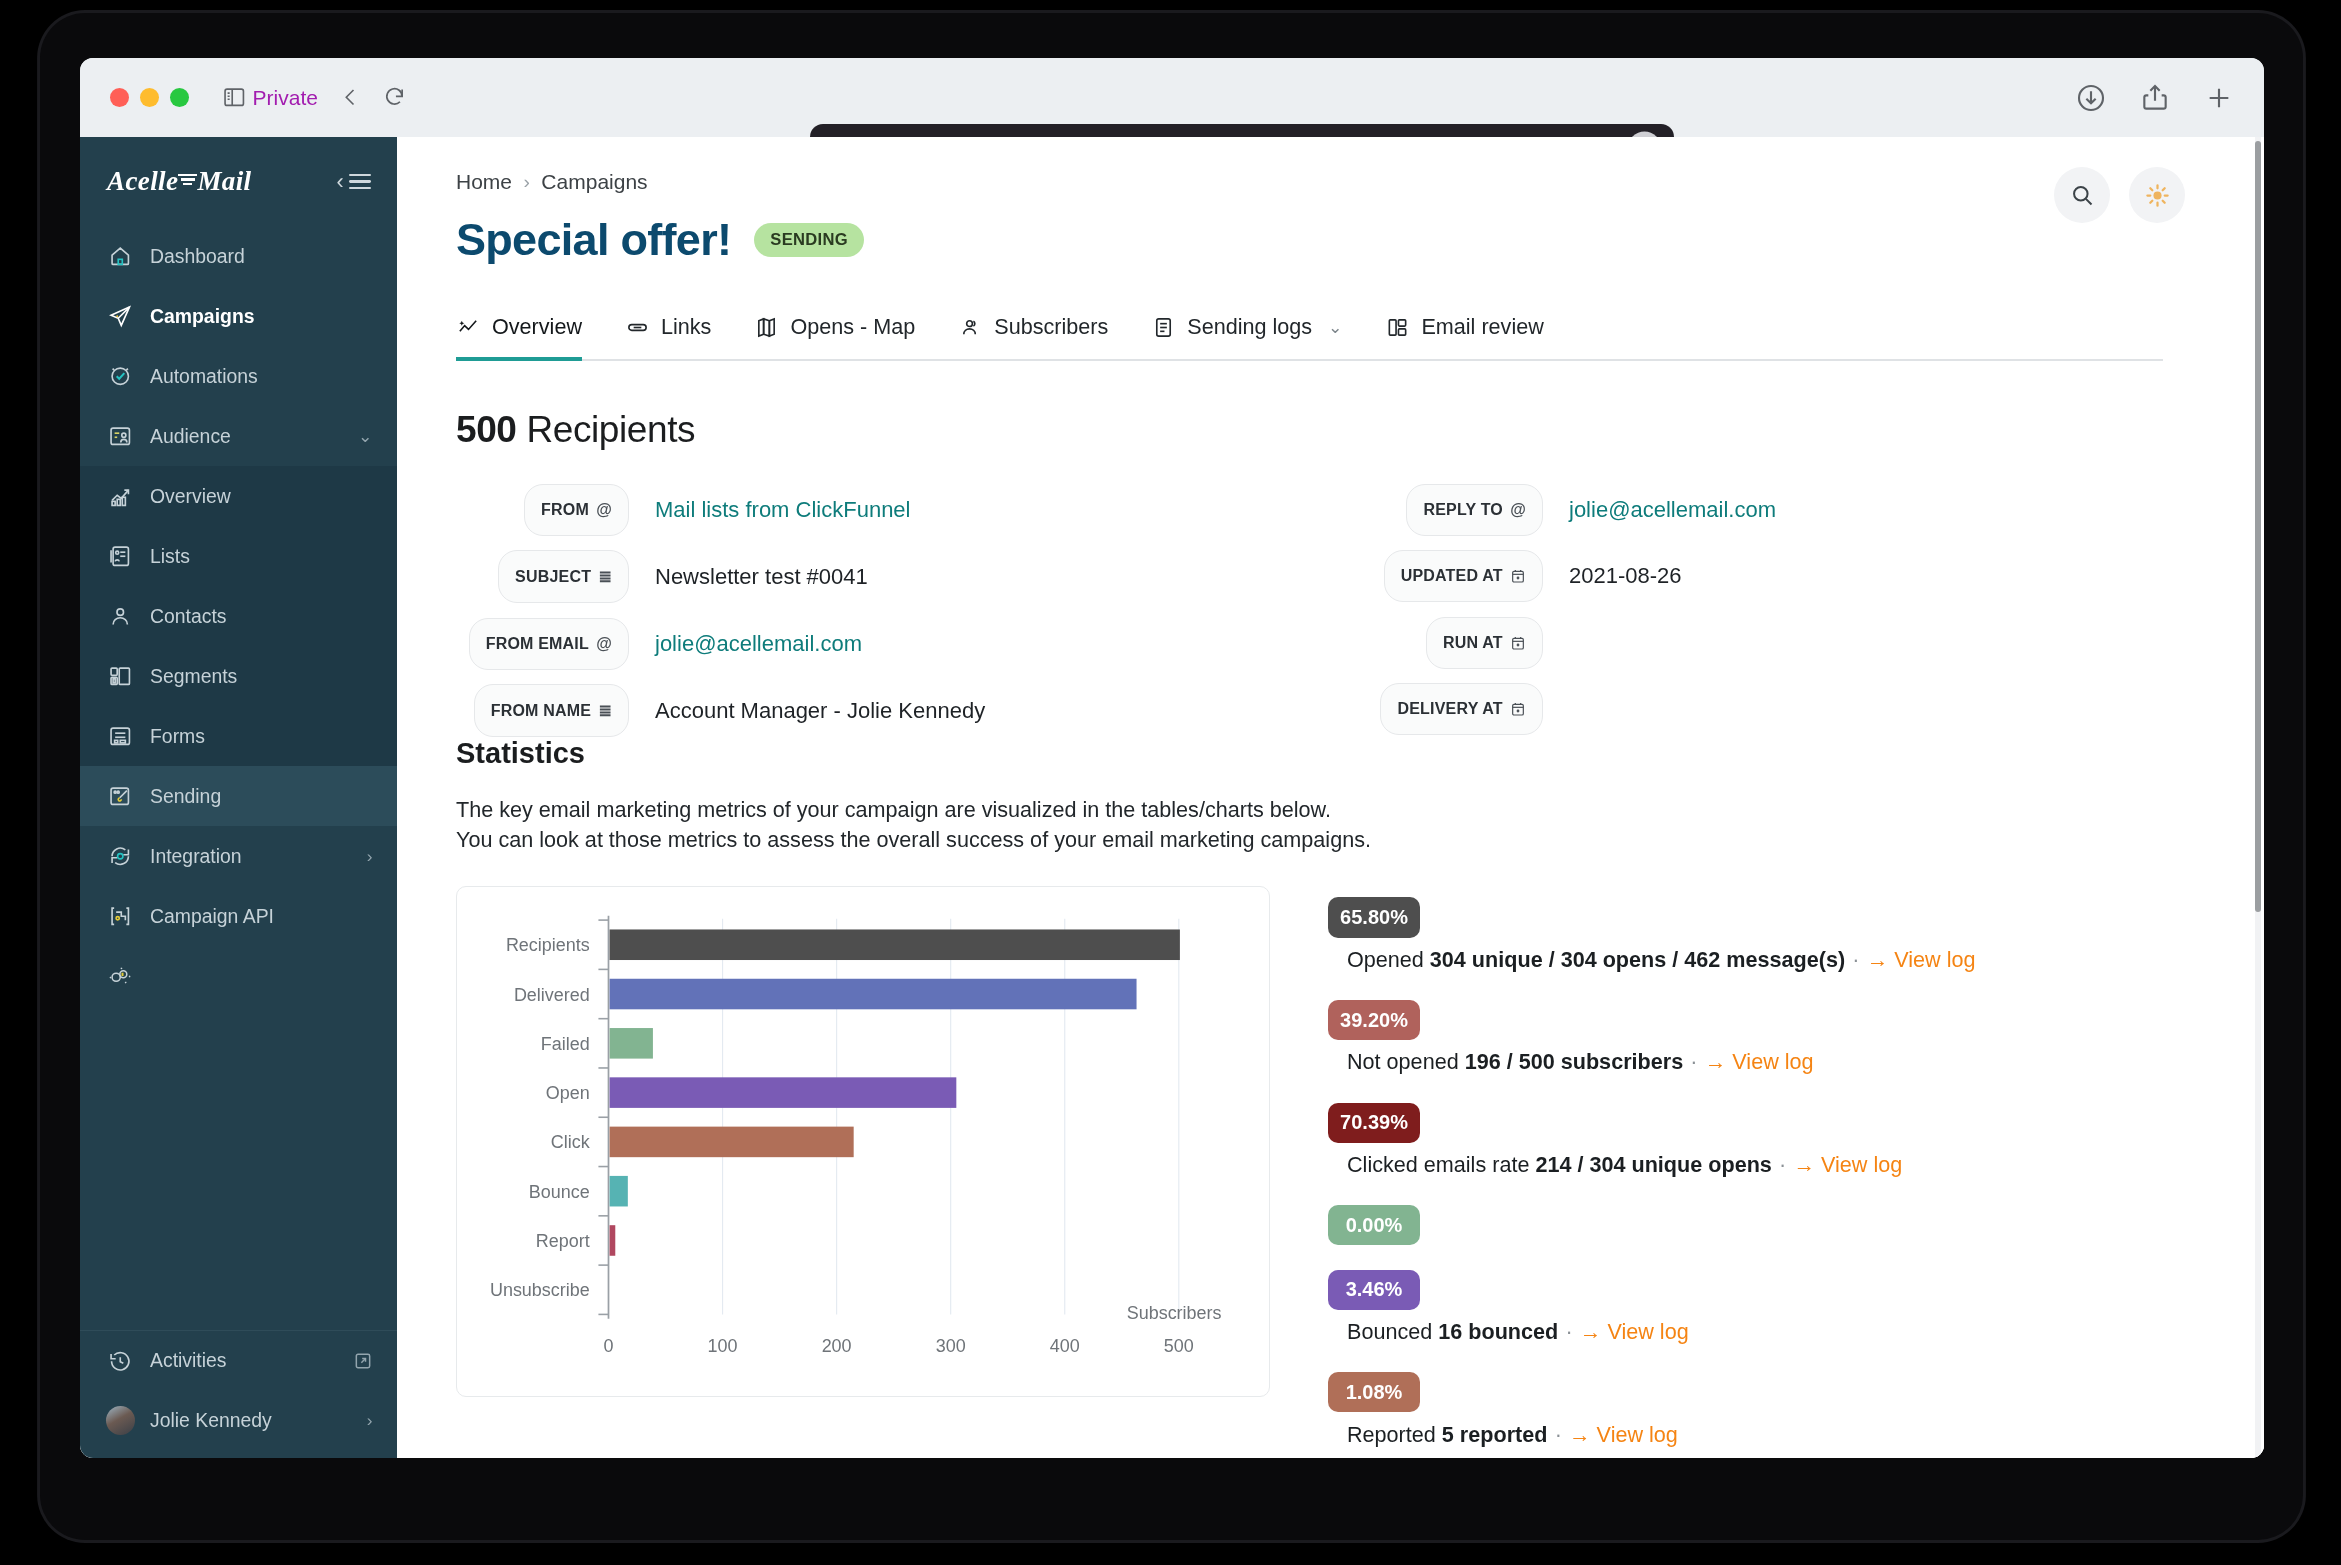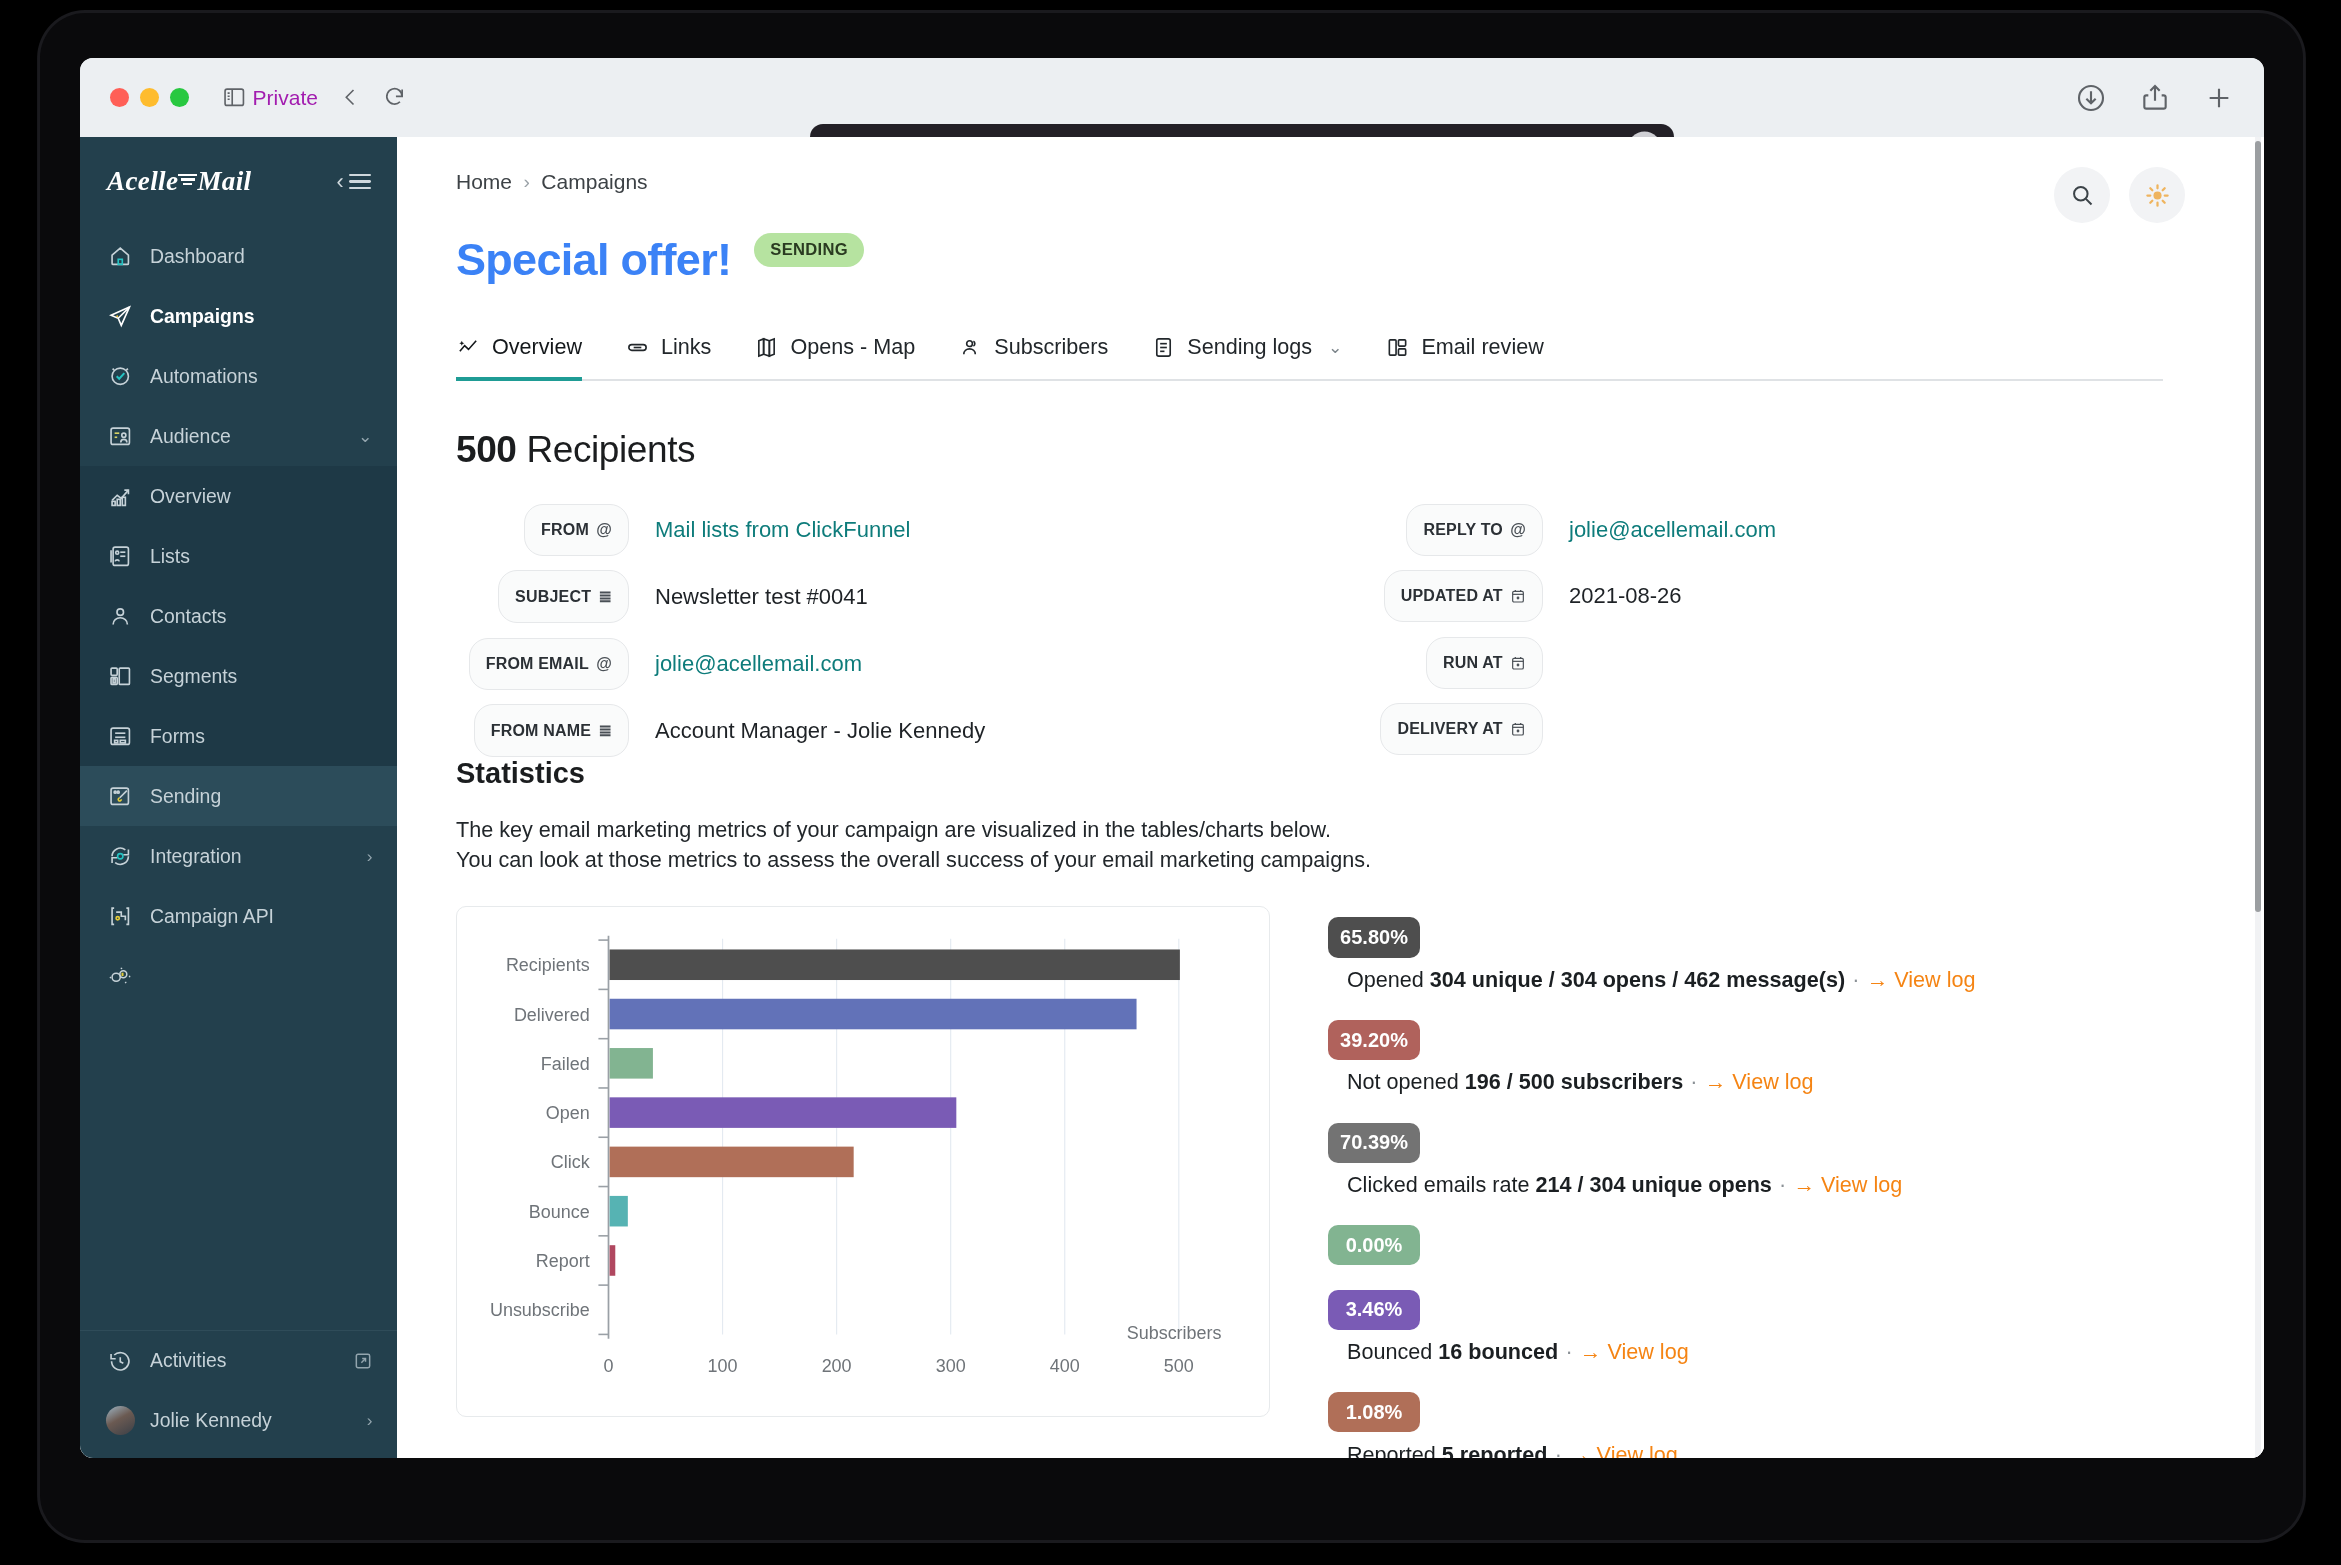--- a/index.html
+++ b/index.html
@@ -101,21 +101,21 @@
     background:linear-gradient(150deg,#9fb7c6 0%,#6b5a52 45%,#3a3f47 100%);
     flex:0 0 29px;
   }
 
   
   #main { flex:1; position:relative; background:#fff; overflow:hidden; }
   #maininner { padding:33px 0 0 59px; }
   #breadcrumb { display:flex; align-items:center; gap:11.5px; font-size:21px; color:#3d4246; }
   #breadcrumb .sep{ color:#9aa1a7; font-size:19px; }
   #titlerow { display:flex; align-items:center; gap:23px; margin-top:20px; }
-  #pagetitle { font-size:45px; font-weight:bold; color:#3b82f6; letter-spacing:-0.7px;margin-top:20px; }
+  #pagetitle { font-size:45px; font-weight:bold; color:#0c4a6e; letter-spacing:-0.7px; }
   #status-badge {
     background:#b6e3a0; color:#2a3b21; font-size:16.6px; font-weight:bold;
     padding:7.2px 16px; border-radius:17.3px; letter-spacing:0.3px;
   }
   #topright { position:absolute; right:79px; top:30px; display:flex; gap:19px; }
   .circ-btn { width:56px; height:56px; border-radius:50%; background:#f2f3f5; display:flex; align-items:center; justify-content:center; cursor:pointer;}
 
   #tabs { display:flex; align-items:flex-end; gap:0; margin-top:48px; border-bottom:2.2px solid #dfe2e5; width:1707px; }
   .tab { display:flex; align-items:center; gap:11.5px; font-size:21.6px; color:#22272b; padding:0 0 19px 0; margin-right:43px; cursor:pointer; position:relative; }
   .tab.active { color:#14181b; }
@@ -698,21 +698,21 @@
             <div id="metrics">
               <div class="metric">
                 <span class="pct" style="background: rgb(78, 78, 78);">65.80%</span>
                 <span class="mtext"><span>Opened </span><b>304 unique / 304 opens / 462 message(s)</b><span class="dot">·</span><a href="#">→ View log</a></span>
               </div>
               <div class="metric">
                 <span class="pct" style="background: rgb(176, 98, 92);">39.20%</span>
                 <span class="mtext"><span>Not opened </span><b>196 / 500 subscribers</b><span class="dot">·</span><a href="#">→ View log</a></span>
               </div>
               <div class="metric">
-                <span class="pct" style="background: #737373;">70.39%</span>
+                <span class="pct" style="background: #7f1d1d;">70.39%</span>
                 <span class="mtext"><span>Clicked emails rate </span><b>214 / 304 unique opens</b><span class="dot">·</span><a href="#">→ View log</a></span>
               </div>
               <div class="metric">
                 <span class="pct" style="background: rgb(130, 180, 145);">0.00%</span>
               </div>
               <div class="metric">
                 <span class="pct" style="background: rgb(122, 91, 181);">3.46%</span>
                 <span class="mtext"><span>Bounced </span><b>16 bounced</b><span class="dot">·</span><a href="#">→ View log</a></span>
               </div>
               <div class="metric">

